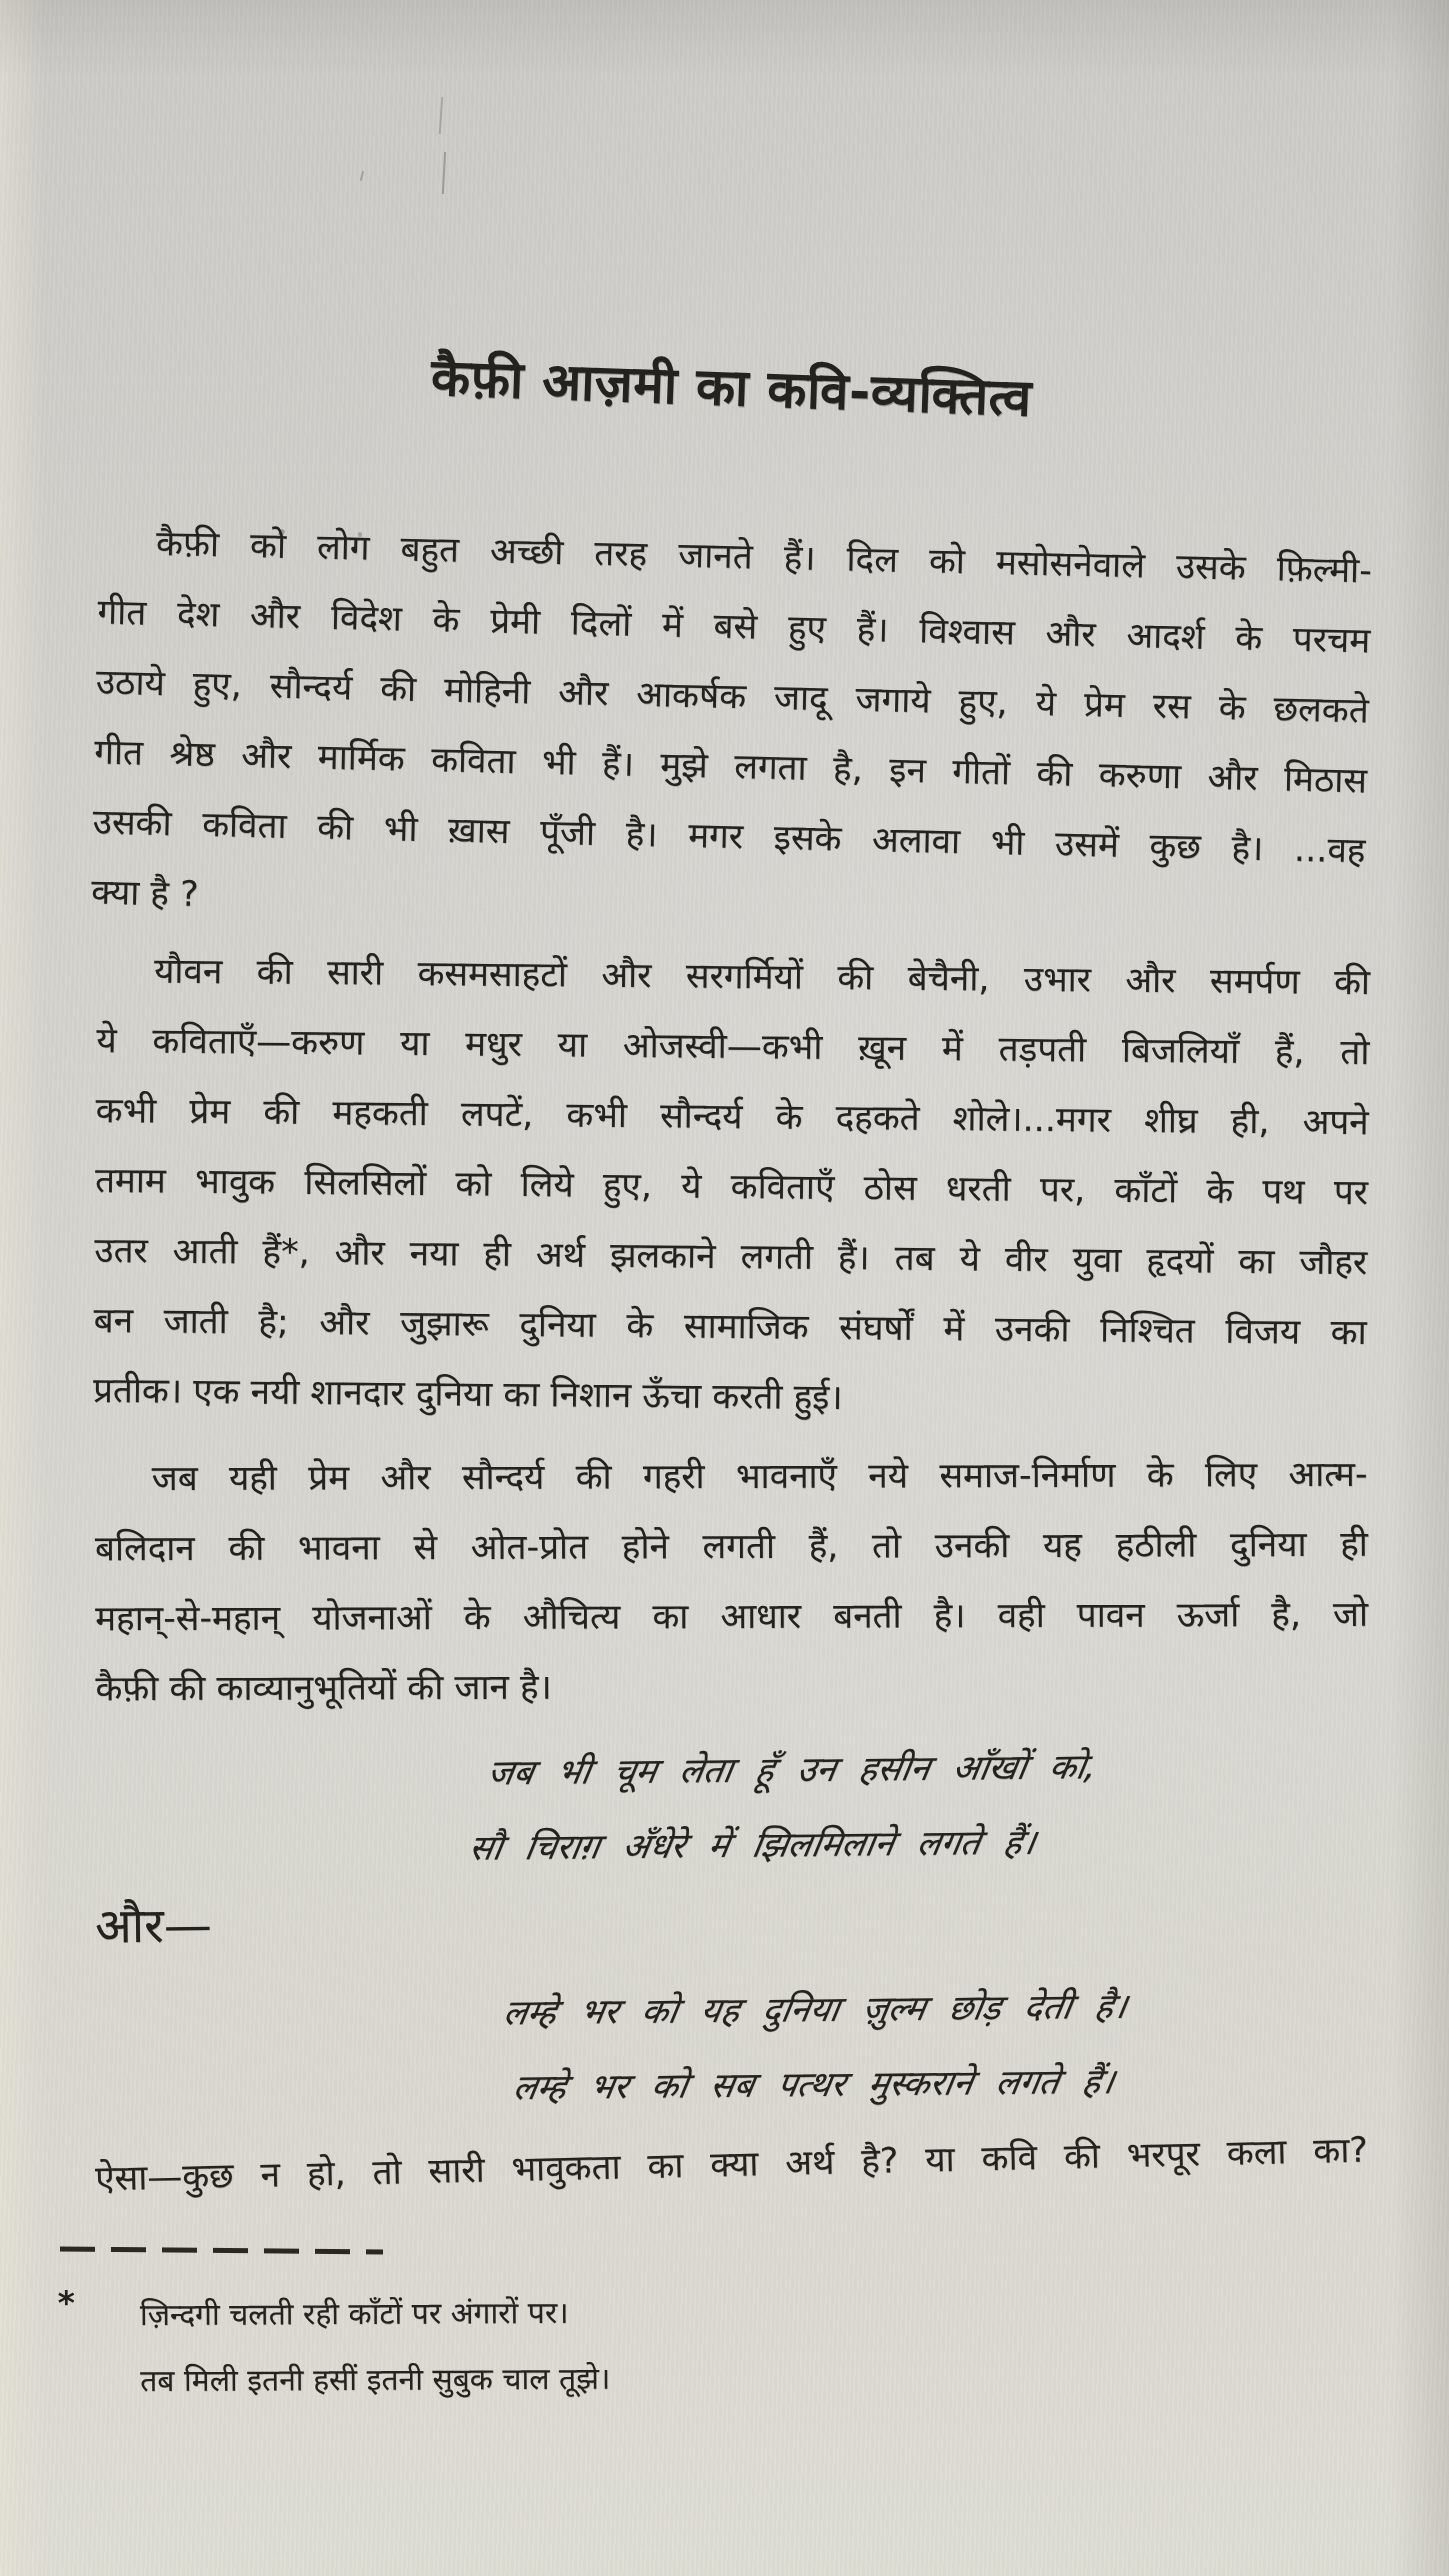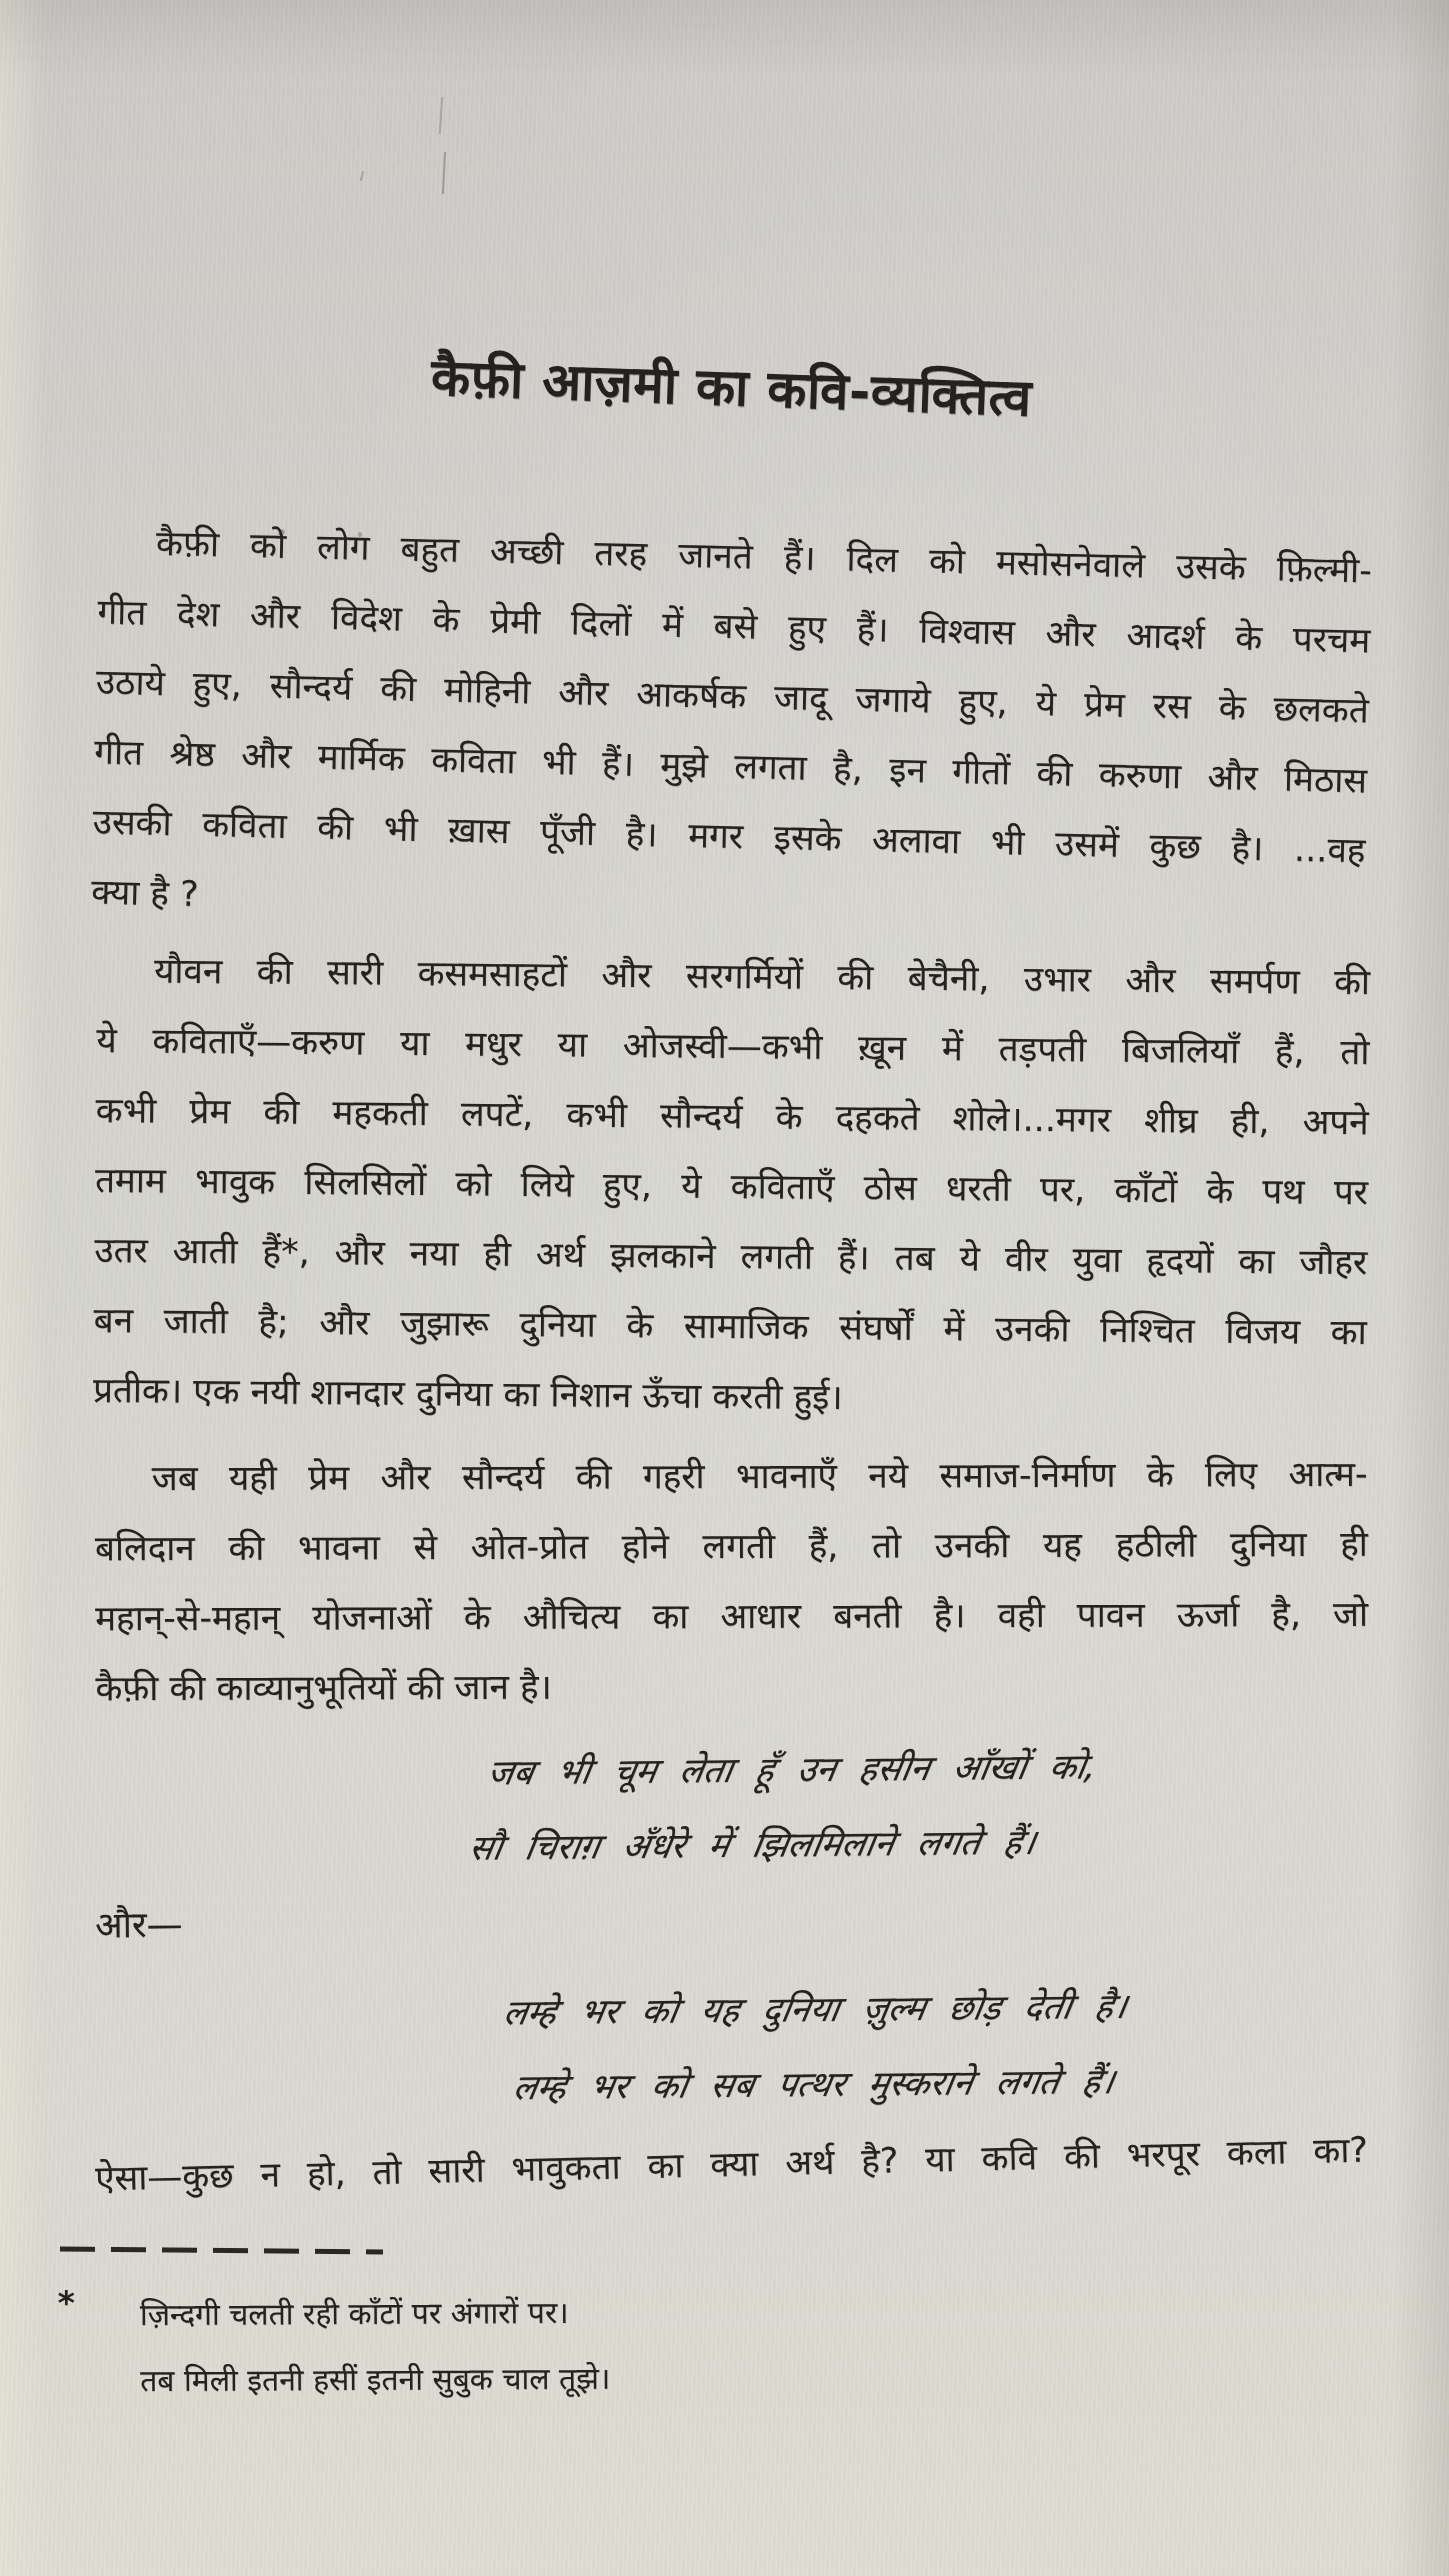--- a/index.html
+++ b/index.html
@@ -49,21 +49,21 @@
     transform:skewX(-10deg);
     word-spacing:12px;
     text-shadow:0.4px 0.6px 0.5px rgba(35,32,28,.30);
   }
   .v1 .vline:nth-child(1){margin-left:393px;}
   .v1 .vline:nth-child(2){margin-left:374px;}
   .v2 .vline:nth-child(1){margin-left:409px;}
   .v2 .vline:nth-child(2){margin-left:418px;}
   .connector{
     margin-top:6.4px;
-    font-size:36px;line-height:72px;
+    font-size:48px;line-height:72px;
     transform:rotate(-0.6deg);width:fit-content;
     text-shadow:0.4px 0.6px 0.5px rgba(35,32,28,.30);
   }
   .closing{
     margin-top:6.4px;
     transform:rotate(-1.3deg);
   }
   .footnote-sep{
     margin:49px 0 0 -35px;
     width:323px;height:5.1px;

